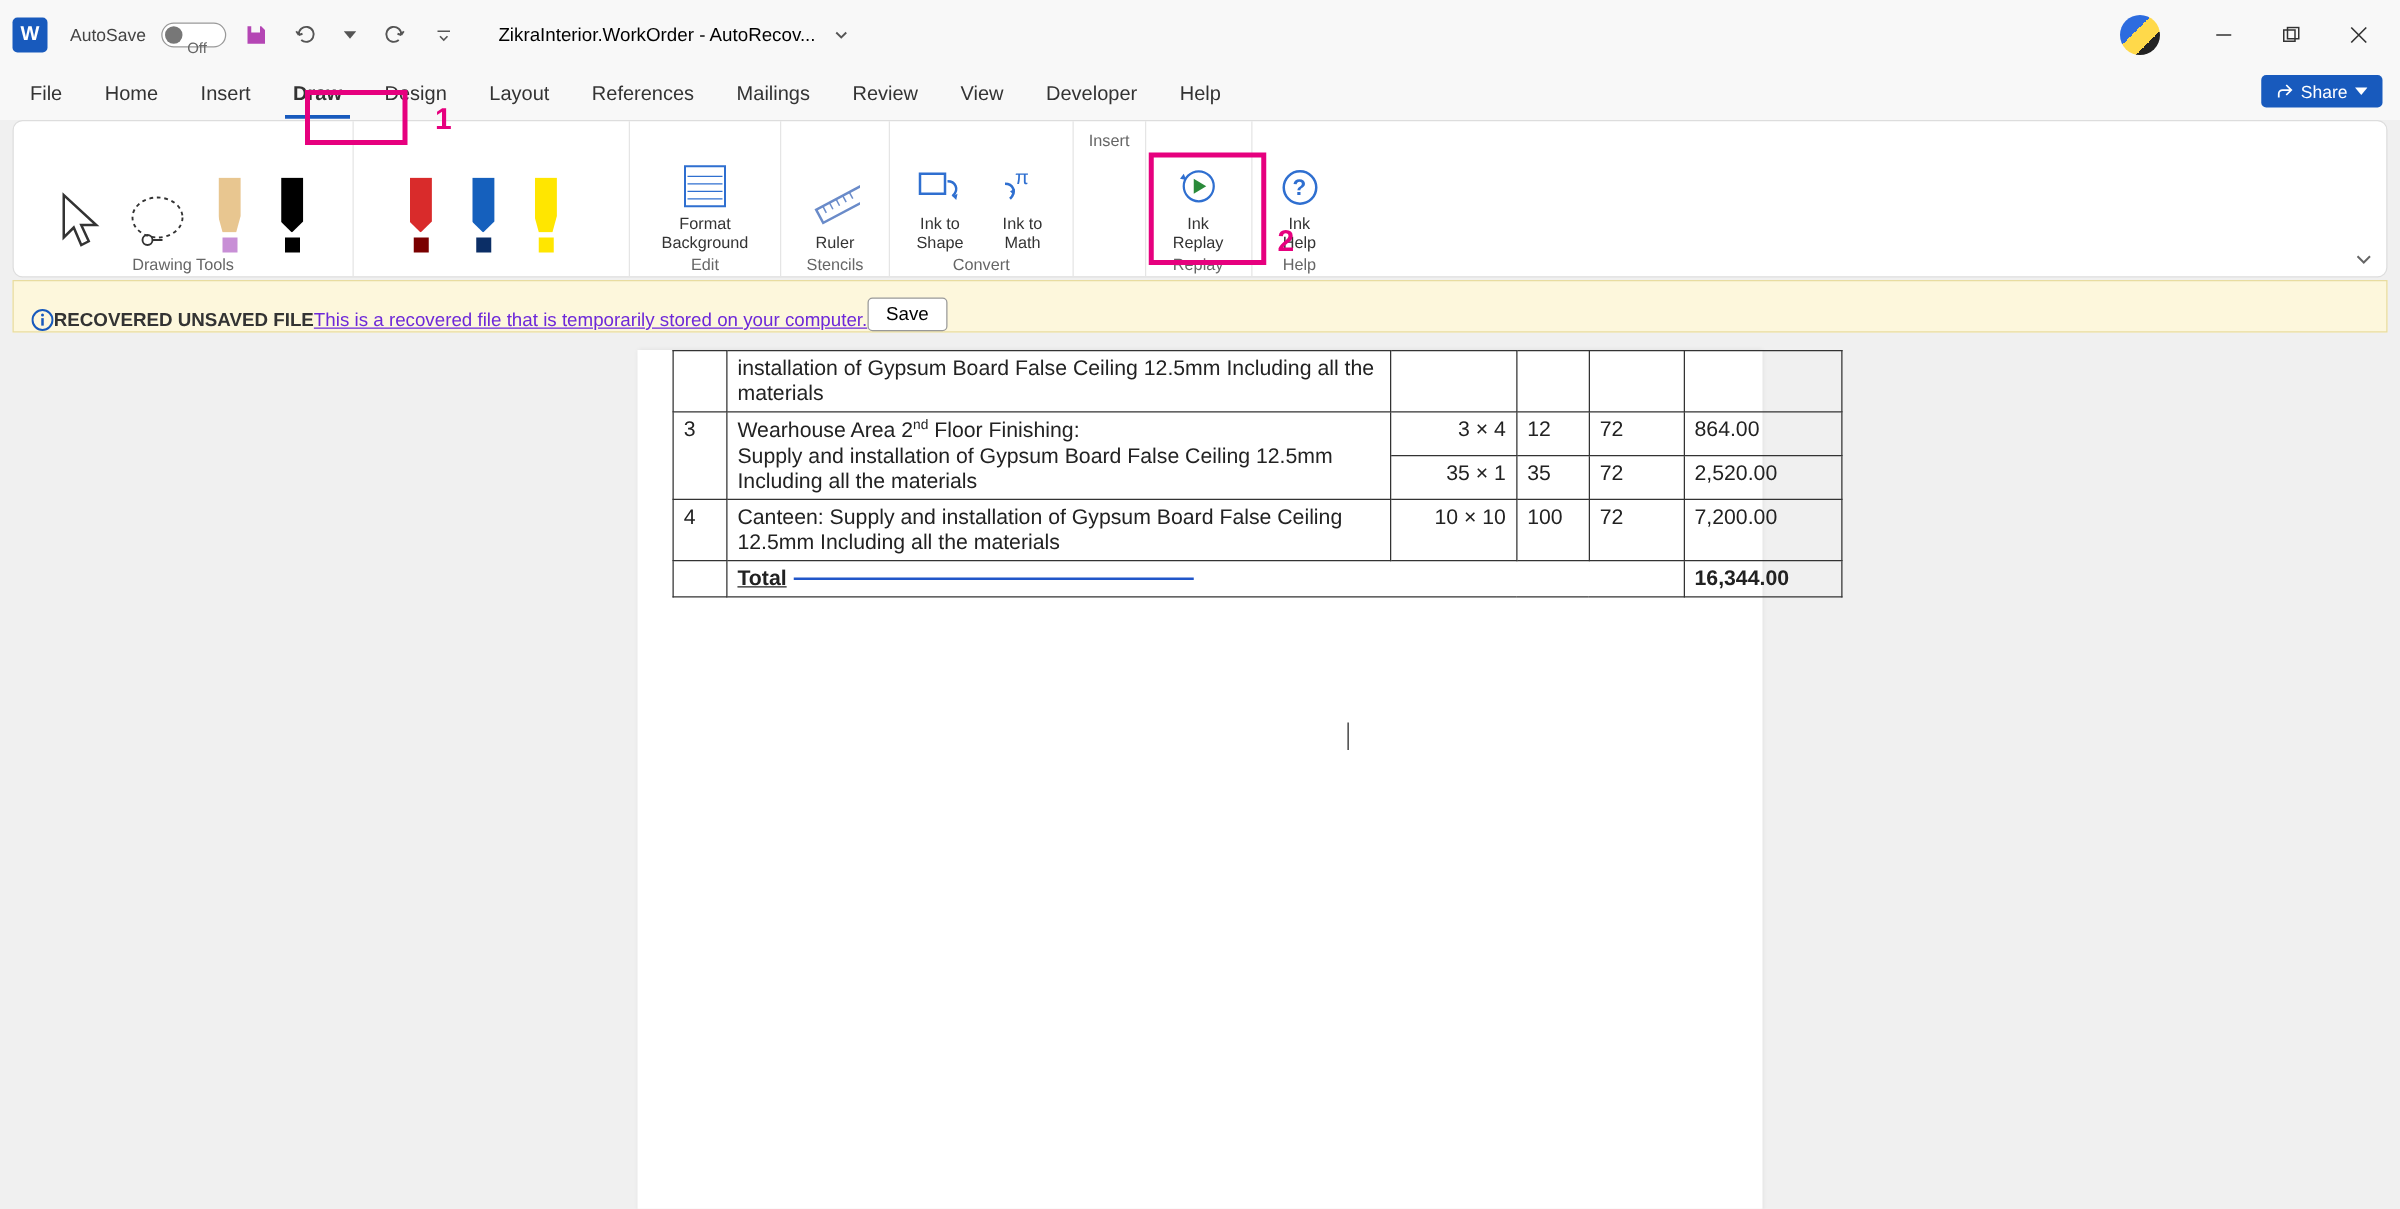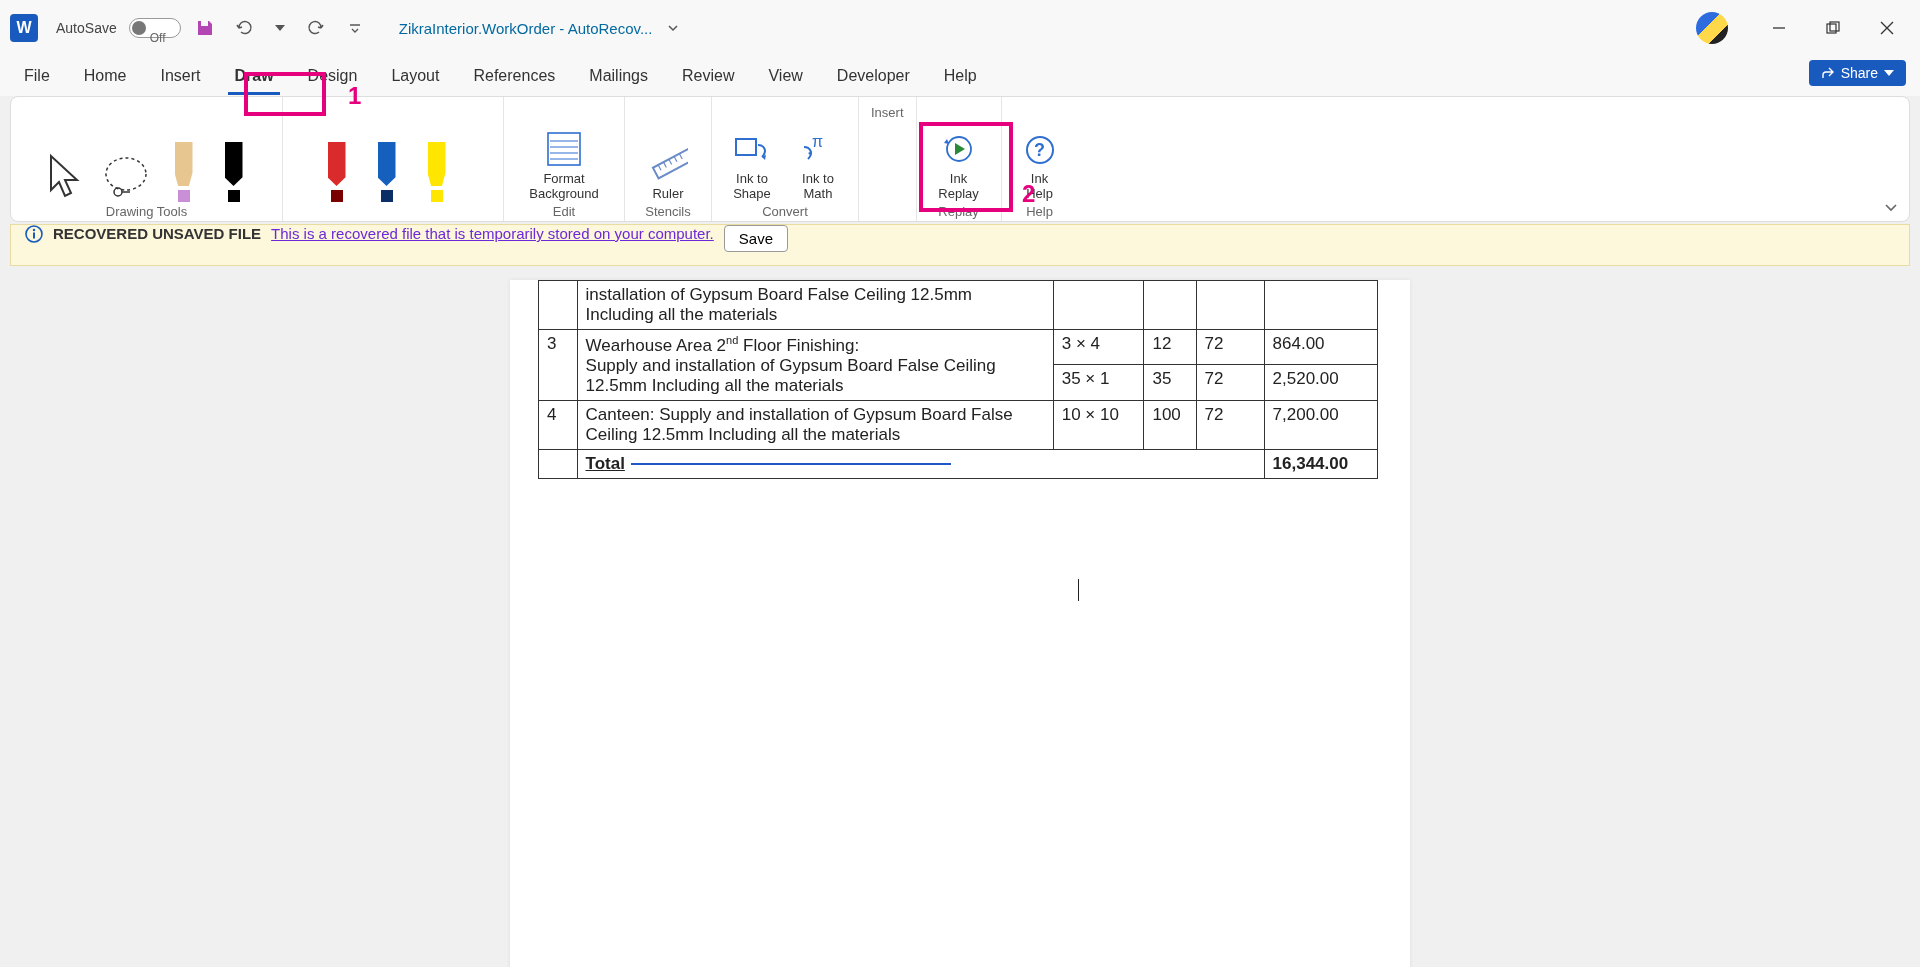--- a/index.html
+++ b/index.html
@@ -7,21 +7,21 @@
 
 
 .title-bar { display: flex; align-items: center; height: 56px; background: #f8f8f8; padding: 0 10px; gap: 8px; }
 .word-icon { width: 28px; height: 28px; background: #185abd; color: #fff; display: flex; align-items: center; justify-content: center; font-weight: bold; border-radius: 4px; font-size: 16px; }
 .autosave-label { font-size: 14px; color: #444; margin-left: 10px; }
 .autosave-toggle { display: inline-flex; align-items: center; border: 1px solid #999; border-radius: 12px; height: 20px; width: 52px; padding: 2px; margin-left: 4px; background: #fff; position: relative; }
 .autosave-knob { width: 14px; height: 14px; background: #777; border-radius: 50%; }
 .autosave-off { font-size: 12px; color: #666; margin-left: 4px; margin-top: 20px; }
 .qa-btn { width: 24px; height: 24px; display: flex; align-items: center; justify-content: center; margin: 0 4px; color: #555; }
 .qa-save svg { color: #b446b4; }
-.doc-title { font-size: 15px; color: #0369a1; margin-left: 20px; }
+.doc-title { font-size: 15px; color: #000000; margin-left: 20px; }
 .doc-caret { margin-left: 6px; color: #555; }
 .search-wrap { margin-left: 40px; }
 .search-box { display: flex; align-items: center; width: 460px; height: 38px; border: 1px solid #ccc; border-radius: 6px; background: #fff; padding: 0 14px; gap: 10px; color: #777; font-size: 16px; }
 .title-spacer { flex: 1; }
 .avatar { width: 32px; height: 32px; border-radius: 50%; background: linear-gradient(135deg, #2d6cdf 0 40%, #ffd94a 40% 70%, #222 70%); margin-right: 20px; }
 .win-btn { width: 46px; height: 40px; display: flex; align-items: center; justify-content: center; color: #333; }
 
 
 .tabs { display: flex; align-items: center; height: 40px; background: #f8f8f8; padding: 0 20px; gap: 26px; position: relative; }
 .tab { font-size: 16px; color: #333; padding: 6px 4px; position: relative; }
@@ -42,34 +42,34 @@
 .rgroup-label { font-size: 13px; color: #666; margin-top: 2px; }
 .tool { display: flex; flex-direction: column; align-items: center; justify-content: flex-end; width: 62px; height: 86px; }
 .tool-label { font-size: 13px; color: #333; text-align: center; line-height: 1.2; margin-top: 4px; }
 .pen { width: 34px; height: 60px; position: relative; }
 .pen-body { position: absolute; top: 0; left: 8px; width: 18px; height: 44px; background: var(--pc, #000); clip-path: polygon(0 0,100% 0,100% 80%,50% 100%,0 80%); }
 .pen-tip { position: absolute; bottom: 0; left: 11px; width: 12px; height: 12px; background: var(--tc, #000); }
 .highlighter .pen-body { clip-path: polygon(0 0,100% 0,100% 70%,80% 100%,20% 100%,0 70%); }
 .ribbon-collapse { display: flex; align-items: flex-end; padding: 0 10px 6px 4px; color: #666; }
 
 
-.msgbar { display: flex; align-items: flex-start; background: #fdf7dc; border: 1px solid #e8dca0; height: 42px; margin: 2px 10px 0; padding: 0 14px; gap: 10px; font-size: 15px; }
+.msgbar { display: flex; align-items: flex-end; background: #fdf7dc; border: 1px solid #e8dca0; height: 42px; margin: 2px 10px 0; padding: 0 14px; font-size: 15px; }
 .msgbar .info-ico { color: #185abd; }
 .msgbar .bold { font-weight: 700; color: #333; }
 .msgbar .link { color: #6d28d9; text-decoration: underline; }
 .msgbar .save { border: 1px solid #999; background: #fff; border-radius: 4px; padding: 4px 14px; font-size: 15px; }
 
 
 .doc-area { display: flex; justify-content: center; padding-top: 14px; }
 .page { width: 900px; background: #fff; min-height: 700px; padding: 0 28px 40px; position: relative; box-shadow: 0 0 4px rgba(0,0,0,0.08); }
-.wtable { border-collapse: collapse; width: 840px; font-size: 17px; color: #222; }
+.wtable { border-collapse: collapse; width: 936px; font-size: 17px; color: #222; }
 .wtable td { border: 1px solid #333; padding: 4px 8px; vertical-align: top; }
 .wtable .num { text-align: left; width: 34px; }
 .wtable .desc { width: 420px; }
-.wtable .dim { width: 80px; }
+.wtable .dim { width: 80px; text-align: right; }
 .wtable .qty { width: 46px; }
 .wtable .rate { width: 60px; }
 .wtable .amt { width: 100px; }
 .wtable sup { font-size: 11px; }
 .total-cell { font-weight: 700; text-decoration: underline; }
 .total-underline { display: inline-block; border-bottom: 2px double #2156c9; width: 320px; height: 2px; vertical-align: middle; margin-left: 6px; }
 .cursor-blink { display:inline-block; width:1px; height:22px; background:#222; margin-left:540px; margin-top:100px; }
 .company { font-weight: 700; font-size: 18px; text-align: right; margin-top: 60px; padding-right: 30px; letter-spacing: 0.5px; }
 
 svg { display: block; }

